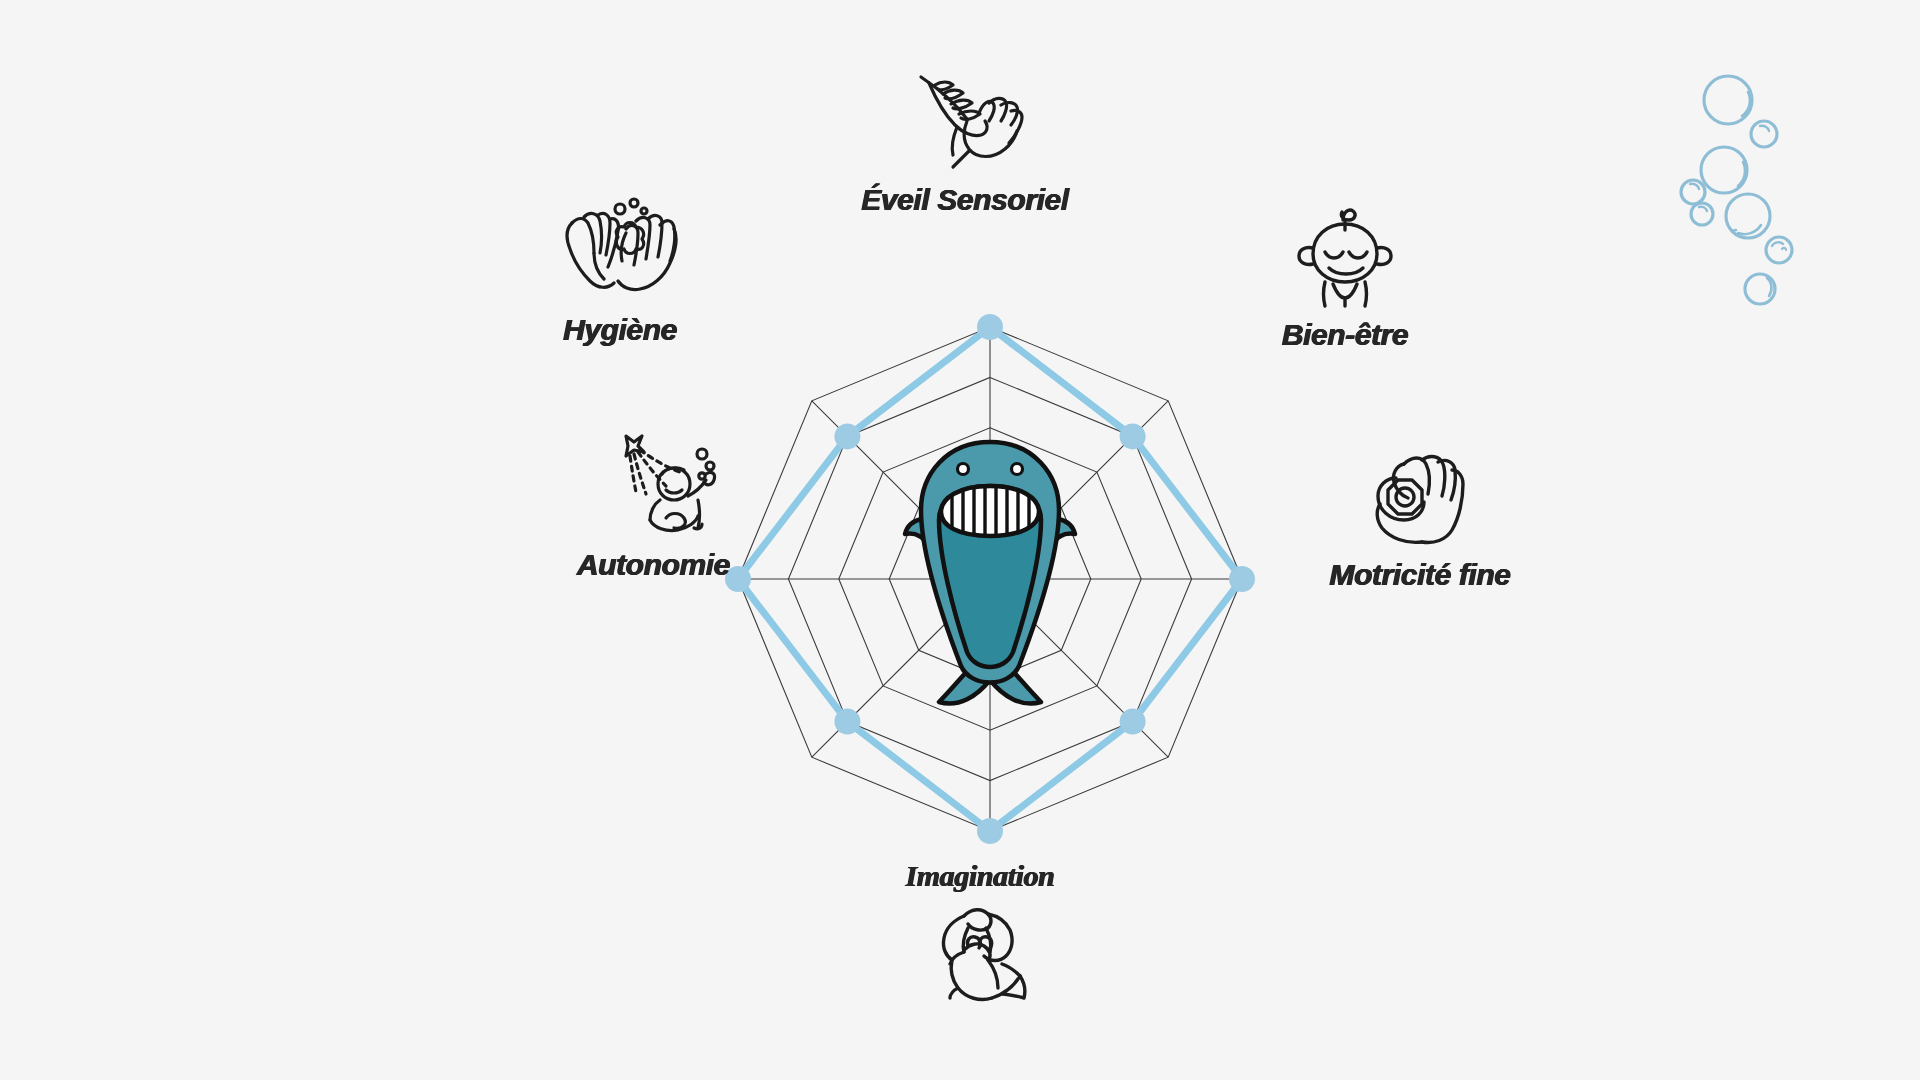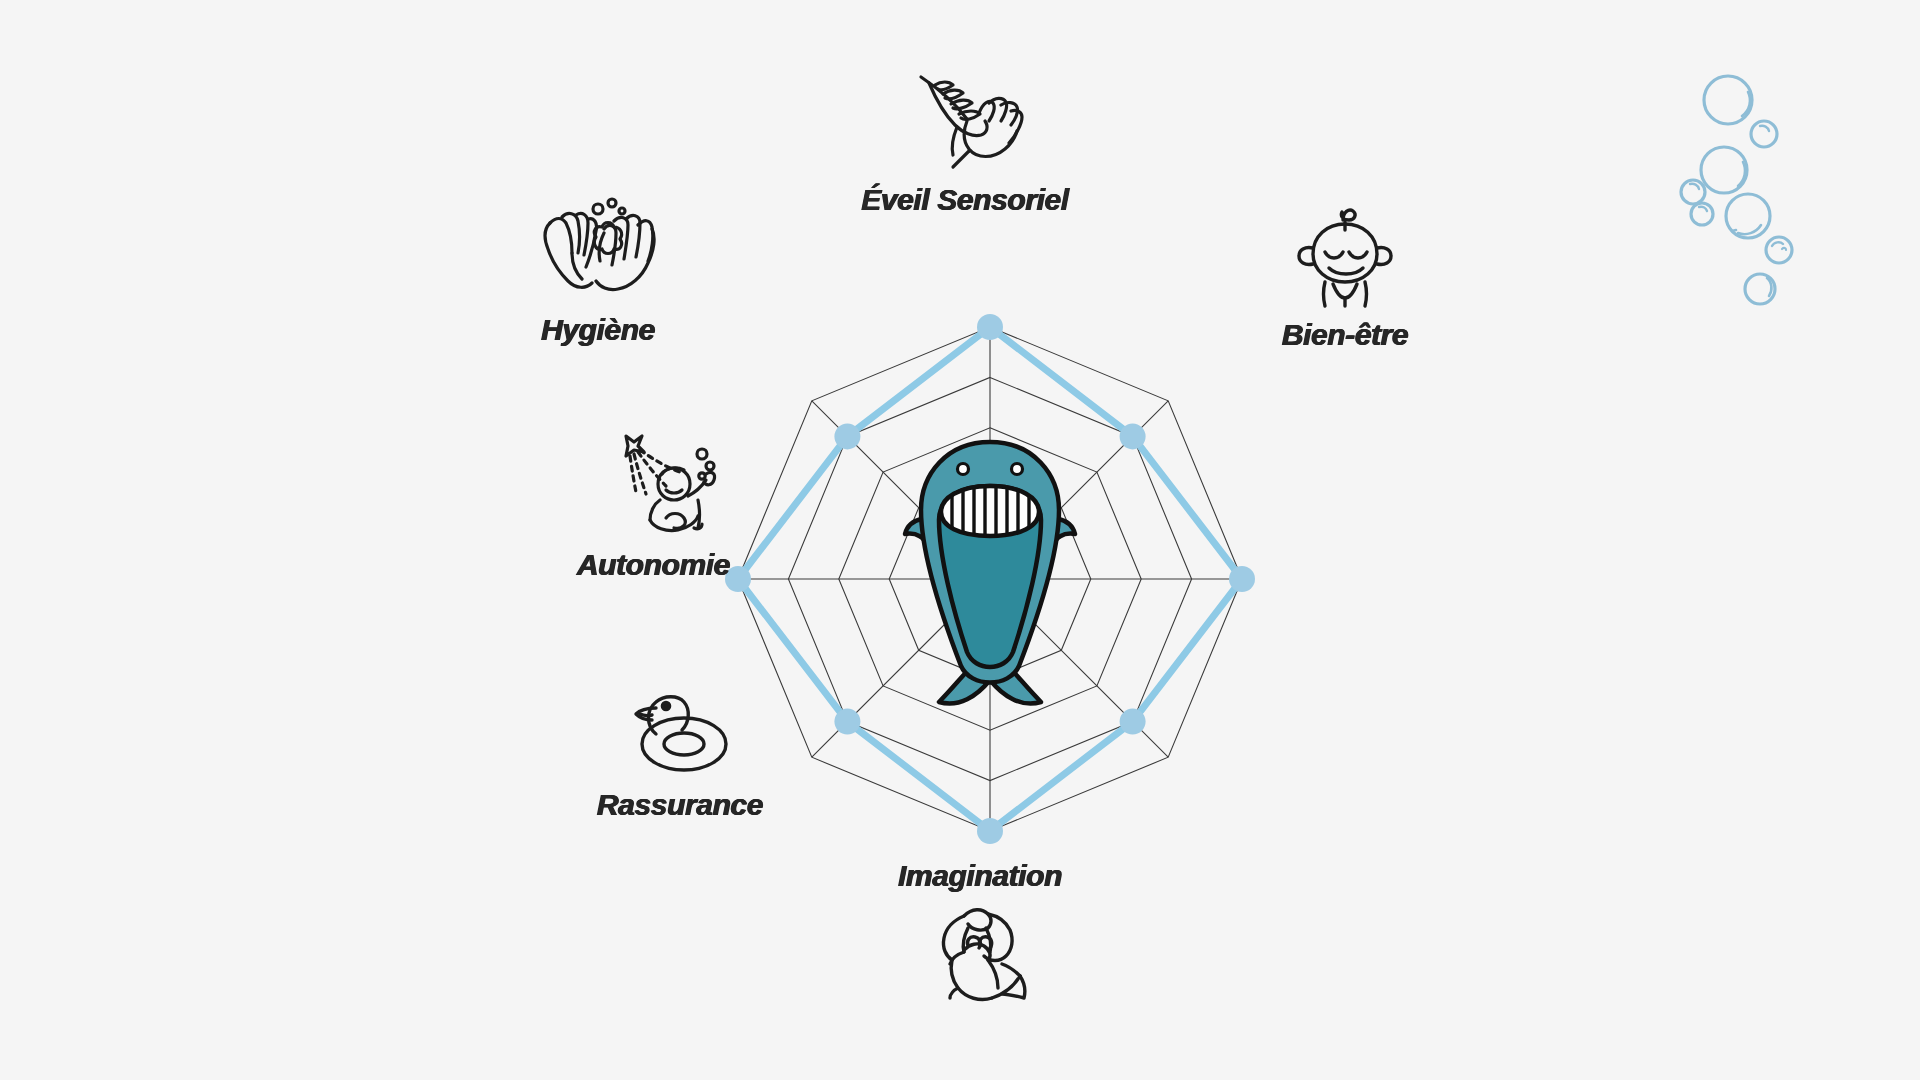--- a/index.html
+++ b/index.html
@@ -57,24 +57,24 @@
   .node.above .ico { order: 1; }
   .node.above .lbl { order: 2; margin-top: 4px; }
   .node.below .lbl { order: 1; margin-bottom: 2px; }
   .node.below .ico { order: 2; }
 
   
   #n-eveil       { left: 800px;  top: 20px; }
   #n-bienetre    { left: 1180px; top: 155px; text-align: right; }
   #n-motricite   { left: 1255px; top: 395px; }
   #n-experim     { left: 1205px; top: 625px; }
-  #n-imagination { left: 815px;  top: 820px; }
+  #n-imagination { left: 815px;  top: 820px; font-family: Liberation Serif, serif; }
   #n-rassurance  { left: 515px;  top: 625px; }
   #n-autonomie   { left: 400px;  top: 385px; align-items: flex-end; }
-  #n-hygiene     { left: 433px;  top: 150px; }
+  #n-hygiene     { left: 455px;  top: 150px; }
 
   .bubbles {
     position: absolute;
     right: 30px; top: 15px;
     width: 230px; height: 290px;
   }
   .bubbles svg { width: 100%; height: 100%; display:block; }
 </style>
 </head>
 <body>
@@ -184,20 +184,36 @@
         <path d="M44 74 C 52 82, 70 82, 78 74"></path>
         <path d="M40 88 C 38 96, 38 104, 40 112"></path>
         <path d="M80 88 C 82 96, 82 104, 80 112"></path>
         <path d="M48 90 C 52 100, 56 104, 60 104 C 64 104, 68 100, 72 90"></path>
         <path d="M60 104 C 60 108, 60 110, 60 112"></path>
       </svg>
     </span>
     <span class="lbl">Bien-être</span>
   </div>
 
+  <div class="node above" id="n-motricite">
+    <span class="ico">
+      <svg viewBox="0 0 120 120" fill="none" stroke="#1d1d1d" stroke-width="3.4" stroke-linecap="round" stroke-linejoin="round">
+        <path d="M44 30 C 52 22, 62 22, 66 30 C 70 38, 70 50, 68 60"></path>
+        <path d="M62 26 C 70 20, 80 22, 83 30 C 86 38, 85 52, 82 62"></path>
+        <path d="M78 28 C 86 24, 94 28, 95 36 C 96 46, 94 58, 91 66"></path>
+        <path d="M92 36 C 98 36, 103 42, 103 50 C 103 66, 99 84, 92 96 C 86 106, 74 110, 62 108"></path>
+        <path d="M44 30 C 36 32, 32 40, 34 48 C 36 56, 42 62, 48 64"></path>
+        <path d="M36 44 C 26 44, 18 52, 18 62 C 18 76, 30 86, 44 86 C 56 86, 64 78, 64 68"></path>
+        <path d="M20 70 C 16 76, 16 86, 22 94 C 30 104, 46 110, 62 108"></path>
+        <path d="M28 56 L 38 46 L 52 46 L 62 56 L 62 70 L 52 80 L 38 80 L 28 70 Z"></path>
+        <circle cx="45" cy="63" r="9"></circle>
+      </svg>
+    </span>
+    <span class="lbl">Motricité fine</span>
+  </div>
 
 
   <div class="node below" id="n-imagination">
     <span class="ico">
       <svg viewBox="0 0 120 120" fill="none" stroke="#1d1d1d" stroke-width="3.4" stroke-linecap="round" stroke-linejoin="round">
         <path d="M44 22 C 52 14, 62 14, 68 20 C 72 24, 72 30, 68 34 C 62 38, 52 36, 48 30"></path>
         <path d="M44 22 C 34 26, 26 34, 24 44 C 22 54, 26 62, 32 66"></path>
         <path d="M68 20 C 78 22, 86 28, 90 36 C 94 46, 92 56, 86 62 C 80 68, 70 68, 64 62"></path>
         <path d="M66 34 C 70 42, 72 50, 70 58"></path>
         <path d="M48 34 C 44 42, 42 50, 44 58"></path>
@@ -209,33 +225,20 @@
         <path d="M68 66 C 74 74, 78 84, 78 94"></path>
         <path d="M72 104 C 84 100, 94 92, 100 82"></path>
         <path d="M100 82 C 104 88, 106 96, 104 104 C 96 102, 88 100, 82 100"></path>
         <path d="M100 82 C 94 76, 88 72, 82 70"></path>
         <path d="M38 94 C 34 96, 30 100, 30 104"></path>
       </svg>
     </span>
     <span class="lbl">Imagination</span>
   </div>
 
-  <div class="node above" id="n-rassurance">
-    <span class="ico">
-      <svg viewBox="0 0 120 120" fill="none" stroke="#1d1d1d" stroke-width="3.4" stroke-linecap="round" stroke-linejoin="round">
-        <ellipse cx="64" cy="80" rx="42" ry="26"></ellipse>
-        <ellipse cx="64" cy="80" rx="20" ry="11"></ellipse>
-        <path d="M36 70 C 26 62, 26 46, 36 38 C 44 31, 58 31, 64 38 C 70 45, 70 58, 62 66"></path>
-        <path d="M36 44 C 28 44, 20 46, 16 50 C 20 54, 26 56, 32 56"></path>
-        <path d="M20 50 C 24 52, 28 52, 32 51"></path>
-        <circle cx="46" cy="42" r="3.6" fill="#1d1d1d"></circle>
-      </svg>
-    </span>
-    <span class="lbl">Rassurance</span>
-  </div>
 
   <div class="node above" id="n-autonomie">
     <span class="ico">
       <svg viewBox="0 0 120 120" fill="none" stroke="#1d1d1d" stroke-width="3.2" stroke-linecap="round" stroke-linejoin="round">
         <path d="M16 12 L 24 18 L 32 12 L 28 22 L 34 28 L 24 26 L 16 32 L 18 22 Z"></path>
         <g stroke-dasharray="5 5">
           <path d="M24 30 C 28 46, 32 58, 36 70"></path>
           <path d="M28 28 C 38 42, 48 54, 56 62"></path>
           <path d="M30 26 C 44 36, 58 44, 70 48"></path>
           <path d="M20 32 C 22 46, 24 58, 26 68"></path>

